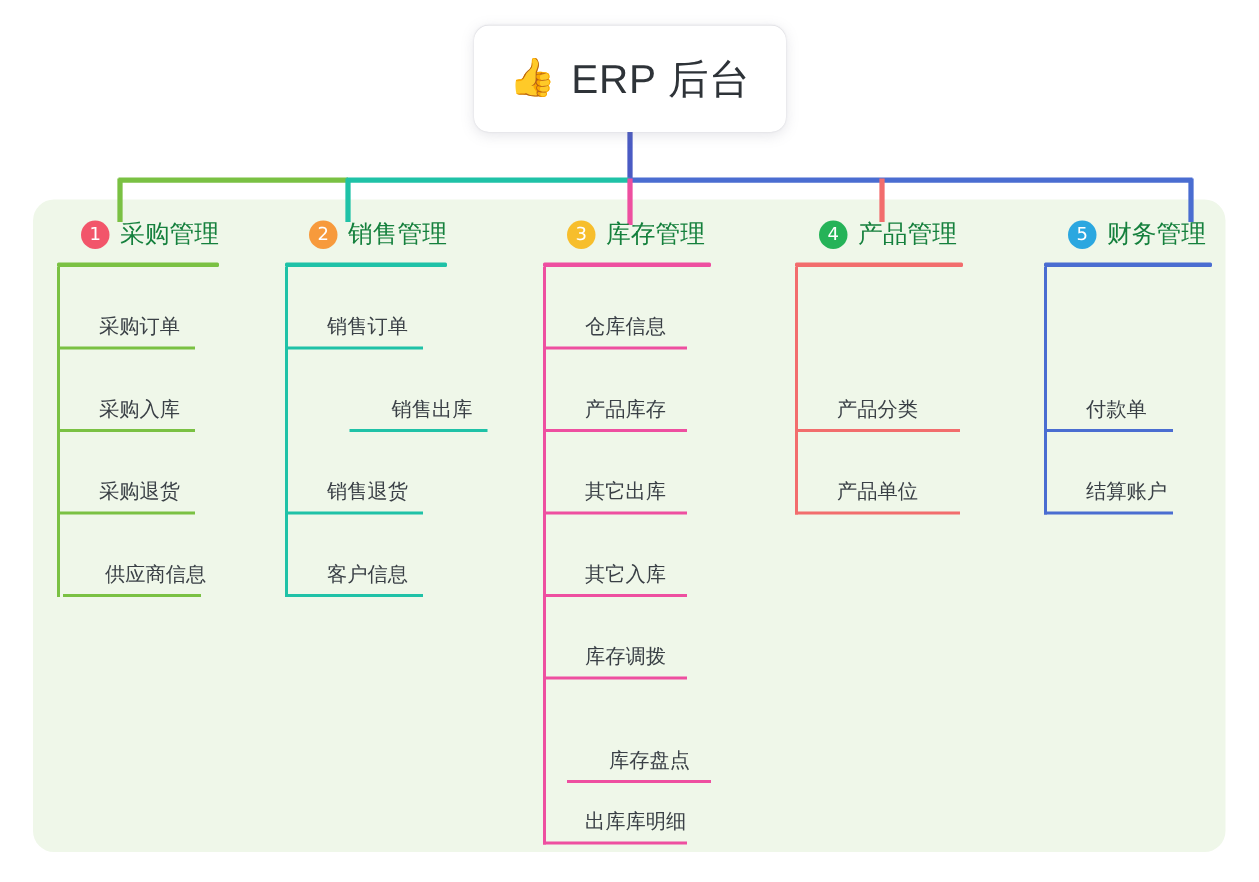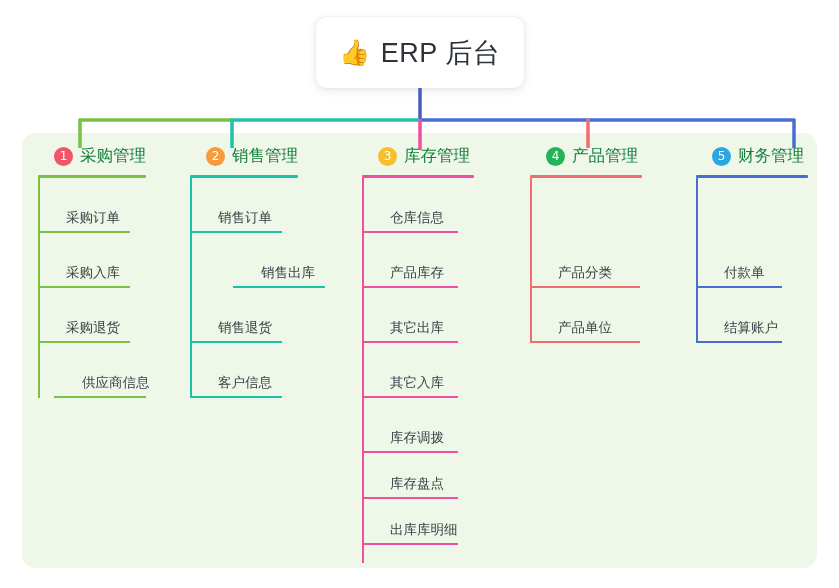--- a/index.html
+++ b/index.html
@@ -170,21 +170,21 @@
           <div class="leaf-rule" style="background: rgb(122, 193, 67); width: 92px;"></div>
         </div>
         <div class="leaf" style="position: absolute; left: 0px; top: 55px; width: 92px; height: 55px;">
           <span class="leaf-label">采购入库</span>
           <div class="leaf-rule" style="background: rgb(122, 193, 67); width: 92px;"></div>
         </div>
         <div class="leaf" style="position: absolute; left: 0px; top: 110px; width: 92px; height: 55px;">
           <span class="leaf-label">采购退货</span>
           <div class="leaf-rule" style="background: rgb(122, 193, 67); width: 92px;"></div>
         </div>
-        <div class="leaf" style="position: absolute; left: 16px; top: 165px; width: 92px; height: 55px;">
+        <div class="leaf" style="position: absolute; left: 4px; top: 165px; width: 92px; height: 55px;">
           <span class="leaf-label">供应商信息</span>
           <div class="leaf-rule" style="background: rgb(122, 193, 67); width: 92px;"></div>
         </div>
       </div>
   </div>
 
   <div class="column" id="col-2" style="left:190px;">
     <div class="col-head">
       <span class="badge" style="background: rgb(247, 154, 60);">2</span>
       <span class="col-title">销售管理</span>
@@ -232,25 +232,25 @@
           <div class="leaf-rule" style="background: rgb(238, 79, 160); width: 96px;"></div>
         </div>
         <div class="leaf" style="position: absolute; left: 0px; top: 165px; width: 96px; height: 55px;">
           <span class="leaf-label">其它入库</span>
           <div class="leaf-rule" style="background: rgb(238, 79, 160); width: 96px;"></div>
         </div>
         <div class="leaf" style="position: absolute; left: 0px; top: 220px; width: 96px; height: 55px;">
           <span class="leaf-label">库存调拨</span>
           <div class="leaf-rule" style="background: rgb(238, 79, 160); width: 96px;"></div>
         </div>
-        <div class="leaf" style="position: absolute; left: 0px; top: 275px; width: 96px; height: 46px;">
+        <div class="leaf" style="position: absolute; left: 16px; top: 275px; width: 96px; height: 69px;">
           <span class="leaf-label">库存盘点</span>
           <div class="leaf-rule" style="background: rgb(238, 79, 160); width: 96px;"></div>
         </div>
-        <div class="leaf" style="position: absolute; left: 0px; top: 312px; width: 96px; height: 55px;">
+        <div class="leaf" style="position: absolute; left: 0px; top: 330px; width: 96px; height: 55px;">
           <span class="leaf-label">出库库明细</span>
           <div class="leaf-rule" style="background: rgb(238, 79, 160); width: 96px;"></div>
         </div>
       </div>
   </div>
 
   <div class="column" id="col-4" style="left:530px;">
     <div class="col-head">
       <span class="badge" style="background: rgb(37, 179, 88);">4</span>
       <span class="col-title">产品管理</span>

